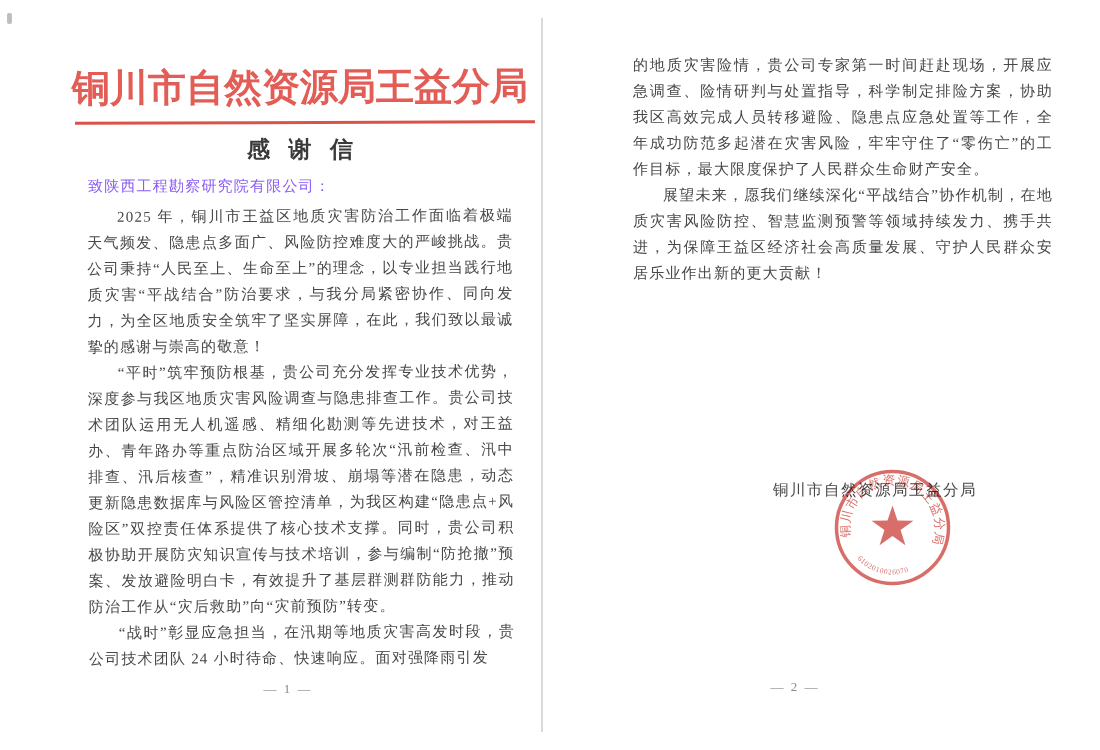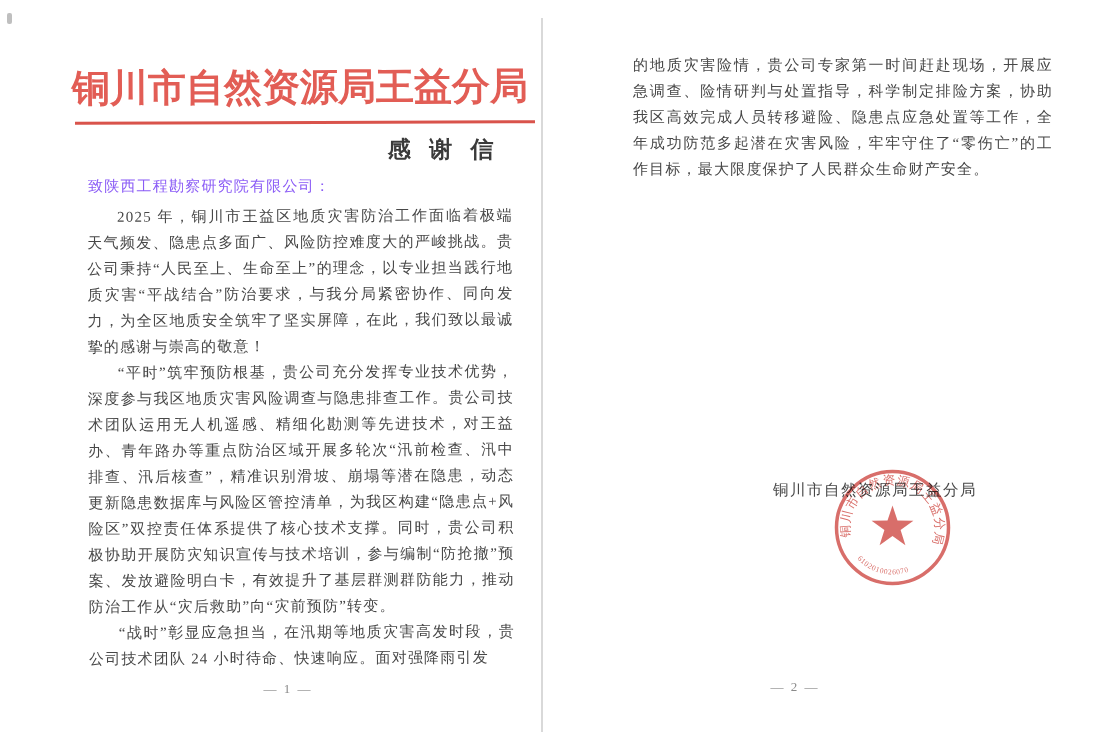--- a/index.html
+++ b/index.html
@@ -12,21 +12,21 @@
   .scan-artifact{position:absolute;left:7px;top:13px;width:5px;height:11px;background:#8a8a8a;opacity:.55;border-radius:2px;}
 
   
   .p1-header{
     position:absolute;left:70px;top:62px;width:460px;text-align:center;
     font-size:38px;font-weight:bold;color:#e25d55;letter-spacing:0px;
     transform:rotate(-0.3deg);white-space:nowrap;
   }
   .p1-rule{position:absolute;left:75px;top:121px;width:460px;height:3px;background:#d9534b;transform:rotate(-0.2deg);}
   .p1-title{
-    position:absolute;left:88px;top:134px;width:424px;text-align:right;
+    position:absolute;left:88px;top:134px;width:424px;text-align:center;
     font-size:23px;font-weight:600;color:#3a3a3a;letter-spacing:0.8em;text-indent:0.8em;
   }
   .p1-salutation{
     position:absolute;left:88px;top:177px;width:426px;
     font-size:15px;color:#8b5cf6;letter-spacing:1.2px;
   }
   .p1-body{position:absolute;left:88px;top:203px;width:426px;transform:rotate(-0.25deg);}
   .p2-body{position:absolute;left:633px;top:52px;width:420px;}
   .para{
     margin:0;font-size:15px;line-height:26px;color:#474747;letter-spacing:1.2px;
@@ -71,20 +71,21 @@
       <p class="para">2025 年，铜川市王益区地质灾害防治工作面临着极端天气频发、隐患点多面广、风险防控难度大的严峻挑战。贵公司秉持“人民至上、生命至上”的理念，以专业担当践行地质灾害“平战结合”防治要求，与我分局紧密协作、同向发力，为全区地质安全筑牢了坚实屏障，在此，我们致以最诚挚的感谢与崇高的敬意！</p>
       <p class="para">“平时”筑牢预防根基，贵公司充分发挥专业技术优势，深度参与我区地质灾害风险调查与隐患排查工作。贵公司技术团队运用无人机遥感、精细化勘测等先进技术，对王益办、青年路办等重点防治区域开展多轮次“汛前检查、汛中排查、汛后核查”，精准识别滑坡、崩塌等潜在隐患，动态更新隐患数据库与风险区管控清单，为我区构建“隐患点+风险区”双控责任体系提供了核心技术支撑。同时，贵公司积极协助开展防灾知识宣传与技术培训，参与编制“防抢撤”预案、发放避险明白卡，有效提升了基层群测群防能力，推动防治工作从“灾后救助”向“灾前预防”转变。</p>
       <p class="para">“战时”彰显应急担当，在汛期等地质灾害高发时段，贵公司技术团队 24 小时待命、快速响应。面对强降雨引发</p>
     </div>
 
   <div class="page-footer p1-footer">— 1 —</div>
 
   <div class="p2-body">
     <p class="para no-indent">的地质灾害险情，贵公司专家第一时间赶赴现场，开展应急调查、险情研判与处置指导，科学制定排险方案，协助我区高效完成人员转移避险、隐患点应急处置等工作，全年成功防范多起潜在灾害风险，牢牢守住了“零伤亡”的工作目标，最大限度保护了人民群众生命财产安全。</p>
     <div>
+        <p class="para">展望未来，愿我们继续深化“平战结合”协作机制，在地质灾害风险防控、智慧监测预警等领域持续发力、携手共进，为保障王益区经济社会高质量发展、守护人民群众安居乐业作出新的更大贡献！</p>
       </div>
   </div>
 
   <div class="p2-signature">铜川市自然资源局王益分局</div>
 
   <svg class="seal" viewBox="0 0 145 145" aria-hidden="true">
     <defs>
       <path id="sealTopArc" d="M 31,83.6 A 43,43 0 1 1 114,83.6" fill="none"></path>
       <path id="sealBotArc" d="M 34,99.5 A 47,47 0 0 0 111,99.5" fill="none"></path>
     </defs>

